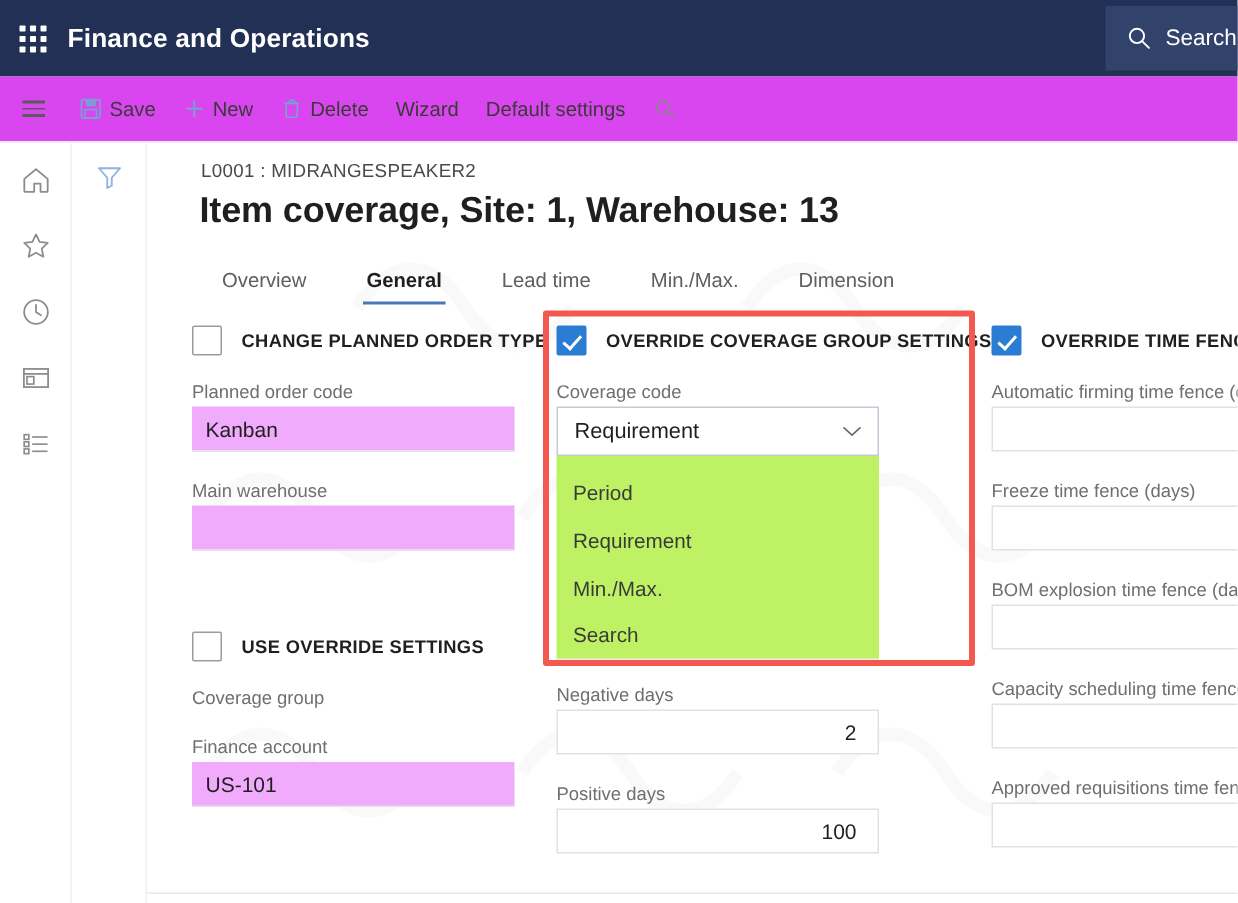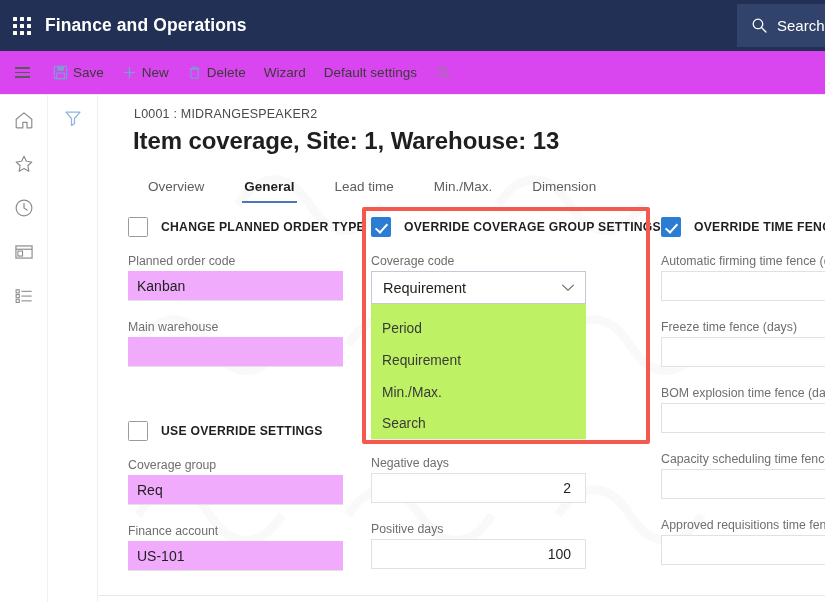--- a/index.html
+++ b/index.html
@@ -386,21 +386,20 @@
         <div class="field-input"></div>
       </div>
 
       <div class="grouphead" style="margin-top:52px">
         <div class="chk"></div>
         <div class="grouplabel">USE OVERRIDE SETTINGS</div>
       </div>
 
       <div class="field">
         <div class="field-label">Coverage group</div>
-        <div class="field-input">Req</div>
       </div>
 
       <div class="field">
         <div class="field-label">Finance account</div>
         <div class="field-input">US-101</div>
       </div>
     </div>
 
     <div class="col col-2">
 

